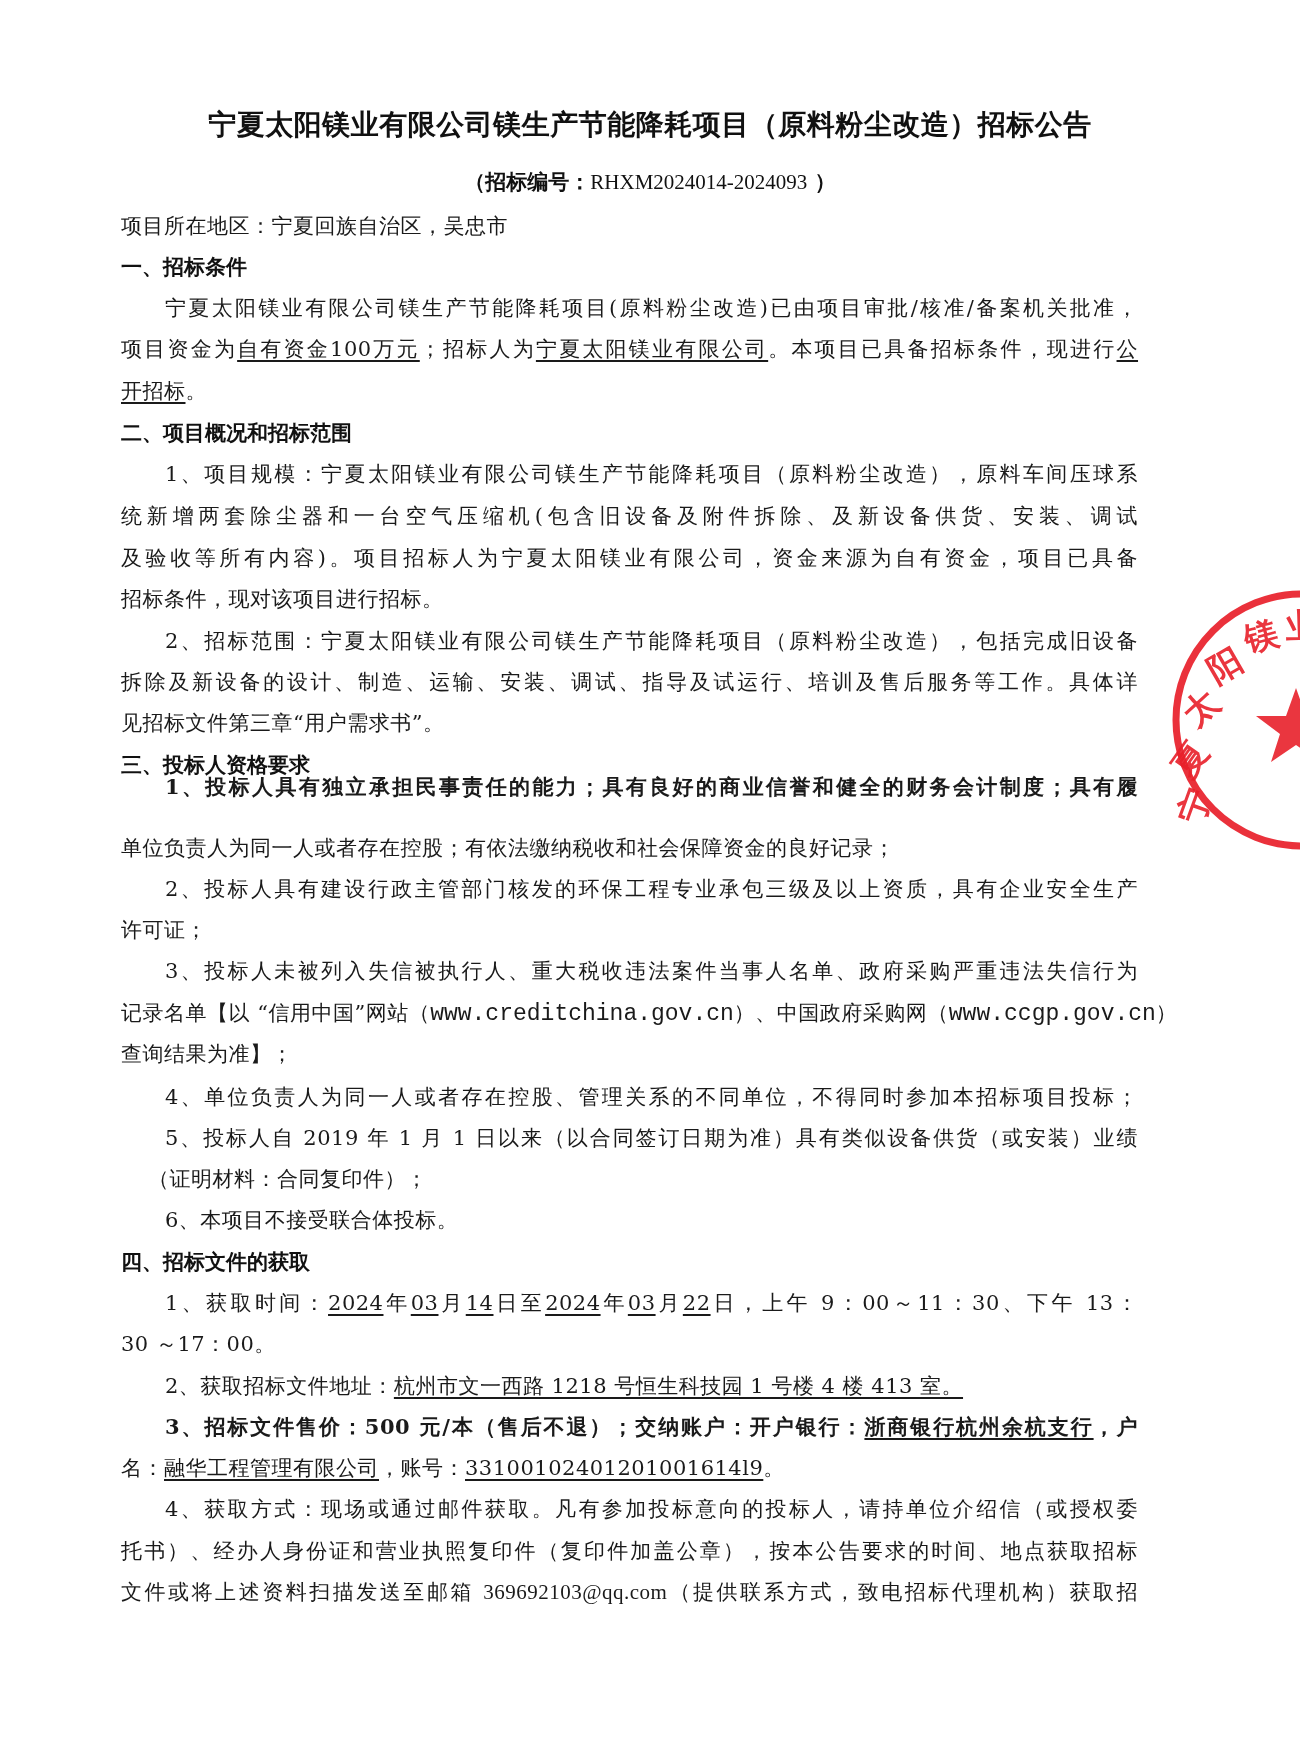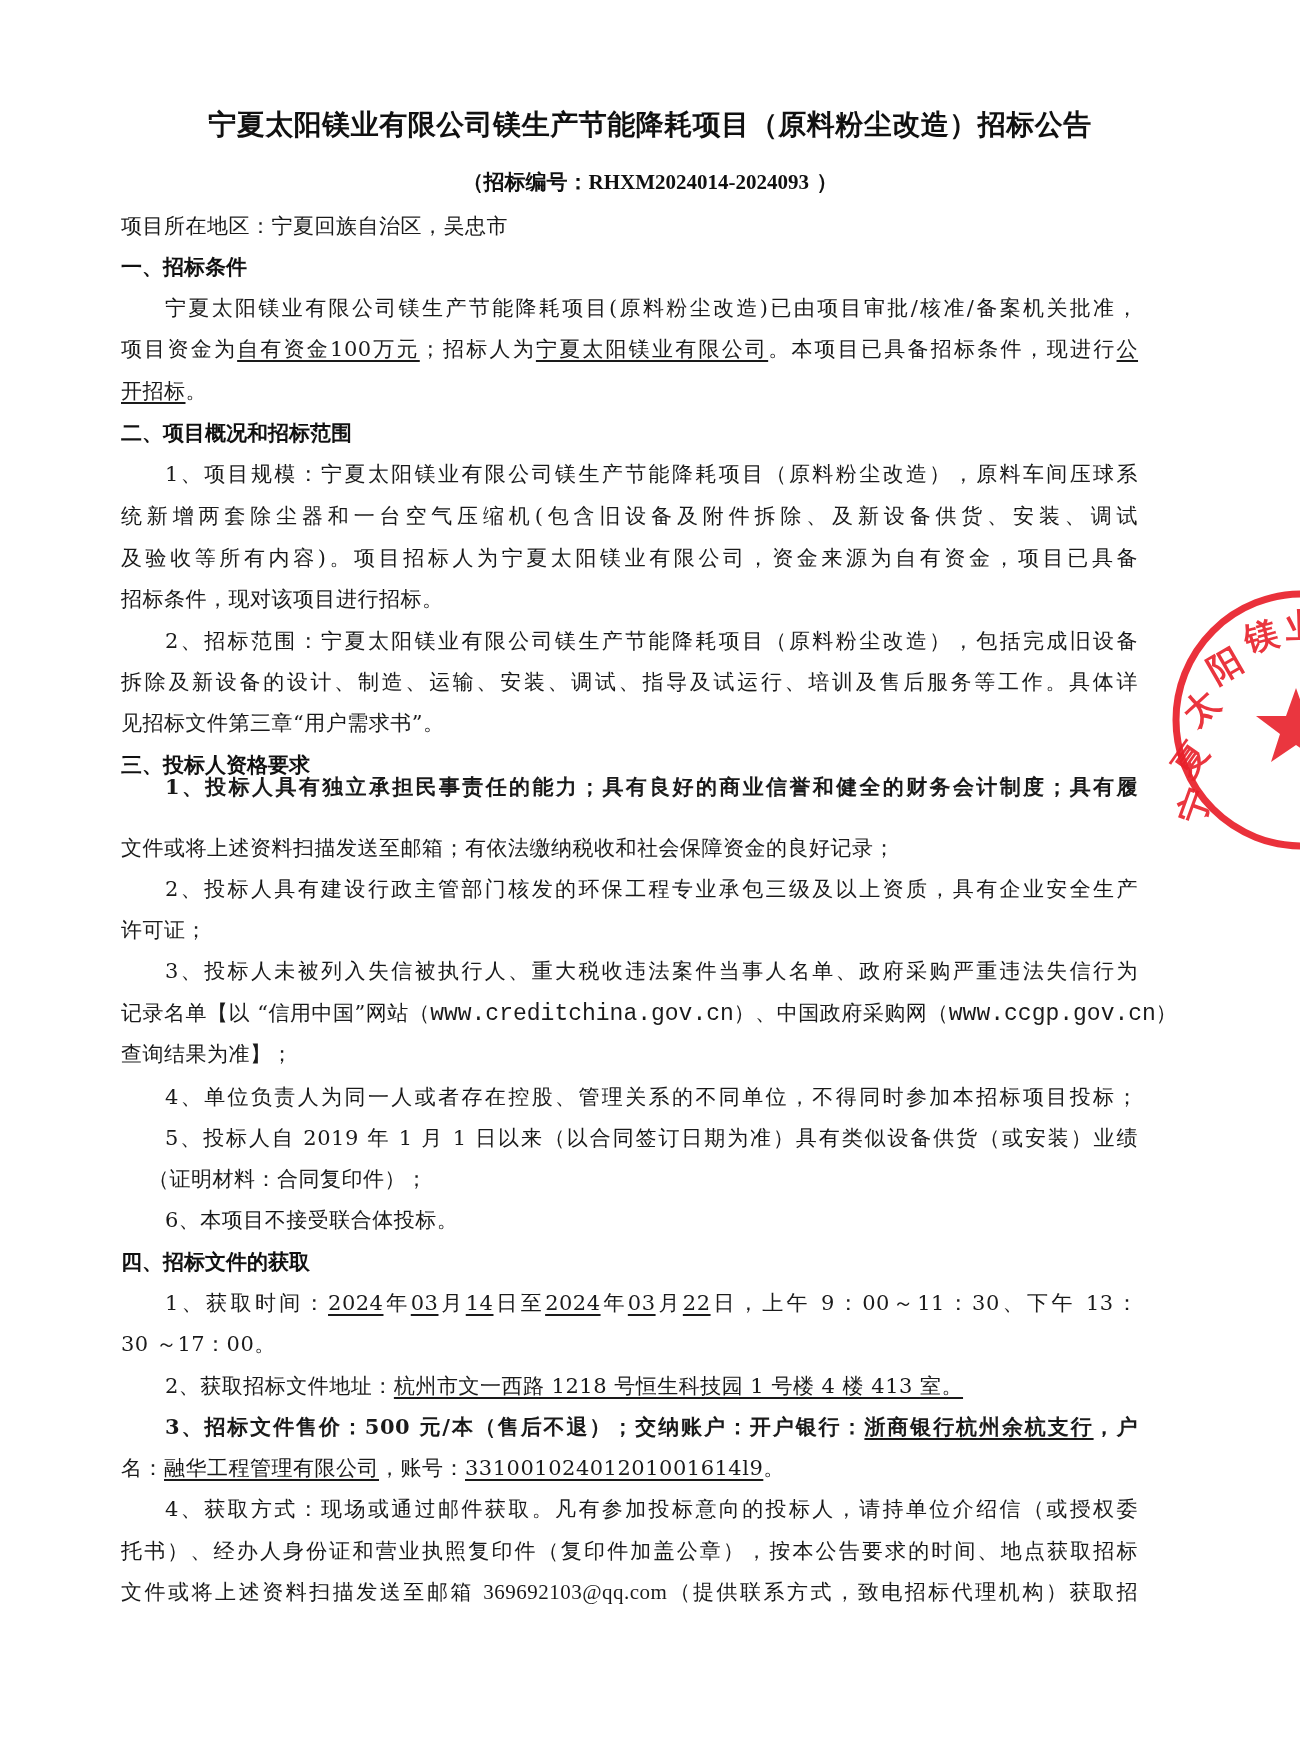--- a/index.html
+++ b/index.html
@@ -16,21 +16,21 @@
   .indent { padding-left:44px; width:973px; }
   .title {
     position:absolute; left:0; width:1300px; text-align:center; top:106px;
     font-family:"DejaVu Sans","Liberation Sans",sans-serif; font-weight:bold; font-size:28px;
     letter-spacing:0.5px; color:#111;
   }
   .subtitle {
     position:absolute; left:0; width:1300px; text-align:center; top:168px;
     font-family:"DejaVu Sans","Liberation Sans",sans-serif; font-weight:bold; font-size:21px; color:#111;
   }
-  .subtitle .code { font-family:"Liberation Serif","DejaVu Serif",serif; font-weight:bold; }
+  .subtitle .code { font-family:"Liberation Serif","DejaVu Serif",serif; font-weight:normal; }
   .heading {
     position:absolute; left:121px; font-family:"DejaVu Sans","Liberation Sans",sans-serif;
     font-weight:bold; font-size:21px; line-height:30px; color:#111;
   }
   u { text-decoration:underline; text-underline-offset:4px; text-decoration-thickness:1.5px; }
   .mono { font-family:"Liberation Mono","DejaVu Sans Mono",monospace; font-size:23px; letter-spacing:0; }
   .stamp {
     position:absolute; left:1160px; top:588px; width:290px; height:262px;
   }
 </style>
@@ -62,21 +62,21 @@
   <div class="line indent" style="top:459px;">1、项目规模：宁夏太阳镁业有限公司镁生产节能降耗项目（原料粉尘改造），原料车间压球系</div>
   <div class="line" style="top:501px;">统新增两套除尘器和一台空气压缩机(包含旧设备及附件拆除、及新设备供货、安装、调试</div>
   <div class="line" style="top:543px;">及验收等所有内容)。项目招标人为宁夏太阳镁业有限公司，资金来源为自有资金，项目已具备</div>
   <div class="line last" style="top:584px;">招标条件，现对该项目进行招标。</div>
   <div class="line indent" style="top:626px;">2、招标范围：宁夏太阳镁业有限公司镁生产节能降耗项目（原料粉尘改造），包括完成旧设备</div>
   <div class="line" style="top:667px;">拆除及新设备的设计、制造、运输、安装、调试、指导及试运行、培训及售后服务等工作。具体详</div>
   <div class="line last" style="top:708px;">见招标文件第三章“用户需求书”。</div>
 
   <div class="heading" style="top:750px;">三、投标人资格要求</div>
   <div class="line indent" style="top:772px;font-weight:bold;">1、投标人具有独立承担民事责任的能力；具有良好的商业信誉和健全的财务会计制度；具有履</div>
-  <div class="line last" style="top:833px;">文件或将上述资料扫描发送至邮箱；有依法缴纳税收和社会保障资金的良好记录；</div>
+  <div class="line last" style="top:833px;">单位负责人为同一人或者存在控股；有依法缴纳税收和社会保障资金的良好记录；</div>
   <div class="line indent" style="top:874px;">2、投标人具有建设行政主管部门核发的环保工程专业承包三级及以上资质，具有企业安全生产</div>
   <div class="line last" style="top:915px;">许可证；</div>
   <div class="line indent" style="top:956px;">3、投标人未被列入失信被执行人、重大税收违法案件当事人名单、政府采购严重违法失信行为</div>
   <div class="line" style="top:998px;">
     <span>记录名单【以 “信用中国”网站（</span><span class="mono">www.creditchina.gov.cn</span><span>）、中国政府采购网（</span><span class="mono">www.ccgp.gov.cn</span><span>）</span>
   </div>
   <div class="line last" style="top:1039px;">查询结果为准】；</div>
   <div class="line indent" style="top:1082px;">4、单位负责人为同一人或者存在控股、管理关系的不同单位，不得同时参加本招标项目投标；</div>
   <div class="line indent" style="top:1123px;">5、投标人自 2019 年 1 月 1 日以来（以合同签订日期为准）具有类似设备供货（或安装）业绩</div>
   <div class="line last" style="top:1164px;margin-left:27px;">（证明材料：合同复印件）；</div>

